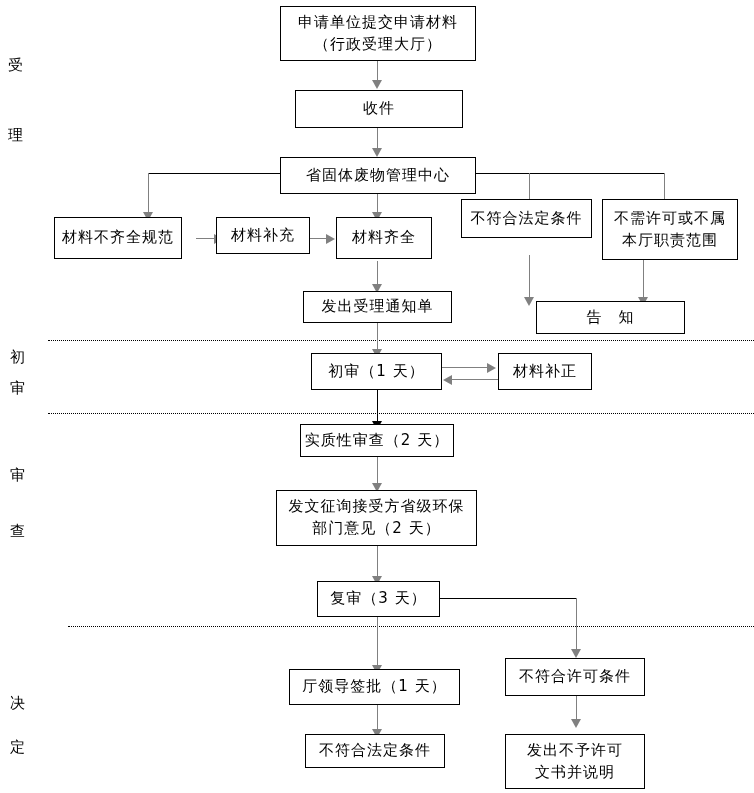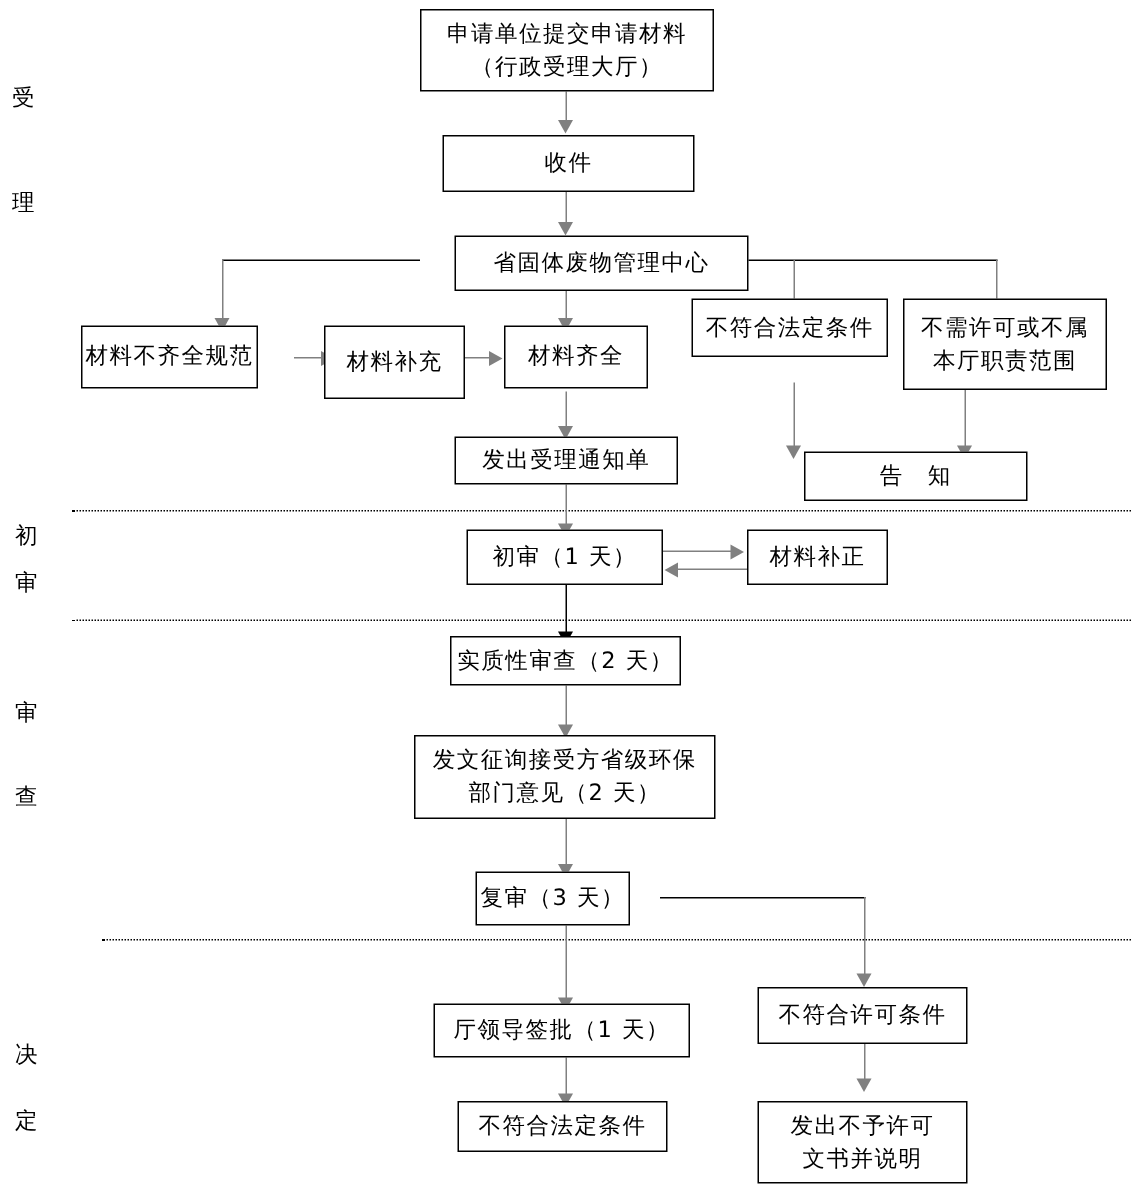--- a/index.html
+++ b/index.html
@@ -137,25 +137,25 @@
   <div class="arrow-d" style="left:372px;top:729px;"></div>
 
   <div class="vline" style="left:576px;top:696px;height:26px;"></div>
   <div class="arrow-d" style="left:571px;top:719px;"></div>
 
   <div class="box" style="left:280px;top:6px;width:196px;height:55px;">申请单位提交申请材料
 （行政受理大厅）</div>
 
   <div class="box" style="left:295px;top:90px;width:168px;height:38px;">收件</div>
 
-  <div class="box" style="left:280px;top:157px;width:196px;height:37px;margin-left:23px;">省固体废物管理中心</div>
+  <div class="box" style="left:280px;top:157px;width:196px;height:37px;">省固体废物管理中心</div>
 
-  <div class="box" style="left:54px;top:217px;width:118px;height:42px;">材料不齐全规范</div>
+  <div class="box" style="left:54px;top:217px;width:128px;height:42px;">材料不齐全规范</div>
 
-  <div class="box" style="left:216px;top:217px;width:94px;height:49px;">材料补充</div>
+  <div class="box" style="left:216px;top:217px;width:94px;height:37px;">材料补充</div>
 
   <div class="box" style="left:336px;top:217px;width:96px;height:42px;">材料齐全</div>
 
   <div class="box" style="left:303px;top:291px;width:149px;height:32px;">发出受理通知单</div>
 
   <div class="box" style="left:461px;top:199px;width:131px;height:39px;">不符合法定条件</div>
 
   <div class="box" style="left:602px;top:199px;width:136px;height:61px;">不需许可或不属
 本厅职责范围</div>
 
@@ -163,21 +163,21 @@
 
   <div class="box" style="left:311px;top:353px;width:131px;height:37px;">初审（1 天）</div>
 
   <div class="box" style="left:498px;top:353px;width:94px;height:37px;">材料补正</div>
 
   <div class="box" style="left:300px;top:424px;width:154px;height:33px;">实质性审查（2 天）</div>
 
   <div class="box" style="left:276px;top:490px;width:201px;height:56px;">发文征询接受方省级环保
 部门意见（2 天）</div>
 
-  <div class="box" style="left:317px;top:581px;width:103px;height:36px;">复审（3 天）</div>
+  <div class="box" style="left:317px;top:581px;width:123px;height:36px;">复审（3 天）</div>
 
   <div class="box" style="left:289px;top:669px;width:171px;height:36px;">厅领导签批（1 天）</div>
 
   <div class="box" style="left:305px;top:734px;width:140px;height:34px;">不符合法定条件</div>
 
   <div class="box" style="left:505px;top:658px;width:140px;height:38px;">不符合许可条件</div>
 
   <div class="box" style="left:505px;top:722px;width:140px;height:55px;margin-top:12px;">发出不予许可
 文书并说明</div>
 

